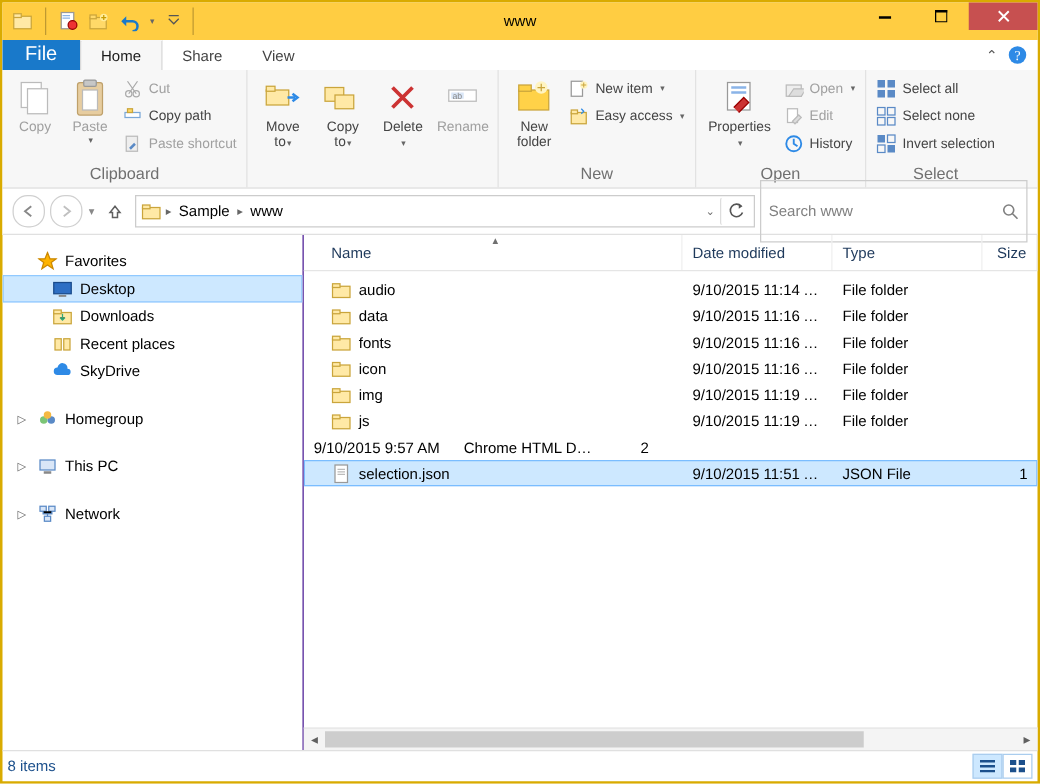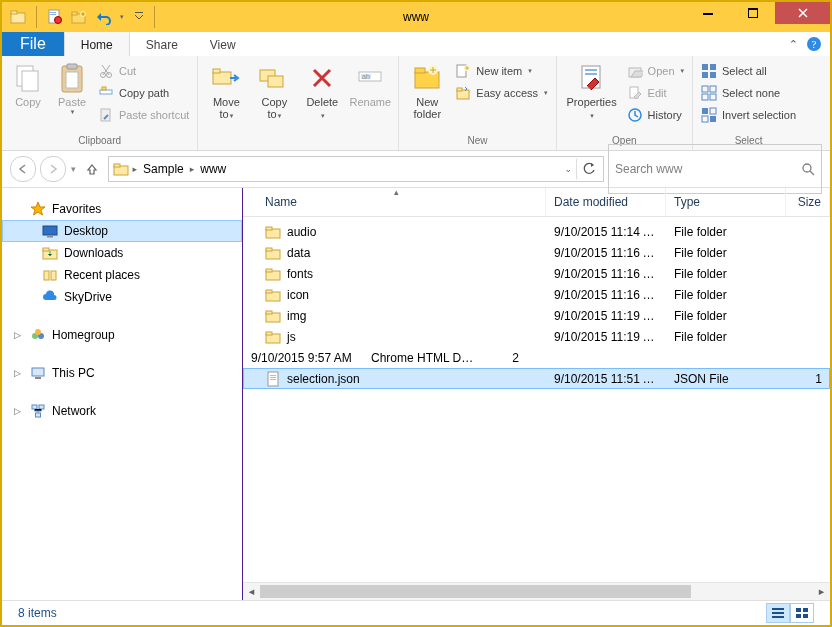--- a/index.html
+++ b/index.html
@@ -34,21 +34,21 @@
   .filetab{background:var(--blue-tab);color:#fff;padding:0 18px;display:flex;align-items:center;font-size:16px;}
   .tab{padding:0 16px;display:flex;align-items:center;color:#444;font-size:12px;border-top:1px solid transparent;}
   .tab.active{background:var(--ribbon-bg);border-left:1px solid var(--ribbon-border);border-right:1px solid var(--ribbon-border);color:#1a1a1a;}
   .tab-spacer{flex:1;}
   .tab-right{display:flex;align-items:center;padding-right:8px;gap:8px;}
 
   
   .ribbon{height:94px;background:var(--ribbon-bg);border-bottom:1px solid var(--ribbon-border);display:flex;align-items:stretch;}
   .group{display:flex;flex-direction:column;border-right:1px solid #e2e2e2;padding:4px 6px 2px;}
   .group-body{display:flex;align-items:flex-start;gap:4px;flex:1;}
-  .group-label{text-align:center;color:var(--grp-label);font-size:10px;padding-bottom:2px;}
+  .group-label{text-align:center;color:var(--grp-label);font-size:13px;padding-bottom:2px;}
   .big-btn{display:flex;flex-direction:column;align-items:center;justify-content:flex-start;width:44px;padding-top:2px;color:#444;}
   .big-btn.narrow{width:40px;}
   .big-btn.wide{width:58px;}
   .big-btn .lbl{font-size:11px;text-align:center;line-height:12px;margin-top:2px;}
   .big-btn.disabled{color:#a0a0a0;}
   .vlist{display:flex;flex-direction:column;gap:4px;padding-top:2px;}
   .small-btn{display:flex;align-items:center;gap:5px;font-size:11px;color:#444;padding:1px 2px;white-space:nowrap;}
   .drop-caret{font-size:7px;margin-left:1px;color:#666;}
 
   
@@ -85,21 +85,21 @@
   .row{height:21px;display:flex;align-items:center;font-size:12px;color:#000;}
   .row .cell{box-sizing:border-box;padding:0 8px;overflow:hidden;text-overflow:ellipsis;white-space:nowrap;}
   .row .c-name{flex:1;display:flex;align-items:center;gap:6px;padding-left:22px;}
   .row.sel{background:var(--sel-row-bg);outline:1px solid var(--sel-row-border);outline-offset:-1px;}
 
   .scroll-h{height:17px;border-top:1px solid #e5e5e5;background:#f4f4f4;display:flex;align-items:center;}
   .scroll-h .arrow{width:17px;text-align:center;color:#606060;font-size:11px;}
   .scroll-track{flex:1;position:relative;height:100%;}
   .scroll-thumb{position:absolute;left:0;top:2px;height:13px;width:78%;background:#cdcdcd;}
 
-  .status{height:24px;border-top:1px solid #e0e0e0;display:flex;align-items:center;padding:0 16px;font-size:12px;color:#1c508c;justify-content:space-between;}
+  .status{height:24px;border-top:1px solid #e0e0e0;display:flex;align-items:center;padding:0 4px;font-size:12px;color:#1c508c;justify-content:space-between;}
   .view-toggles{display:flex;gap:0;}
   .vt{width:22px;height:18px;border:1px solid #aacdee;display:flex;align-items:center;justify-content:center;color:#1c508c;}
   .vt.active{background:#cde8ff;}
 
   
   svg{display:block;}
 </style>
 </head>
 <body>
 

